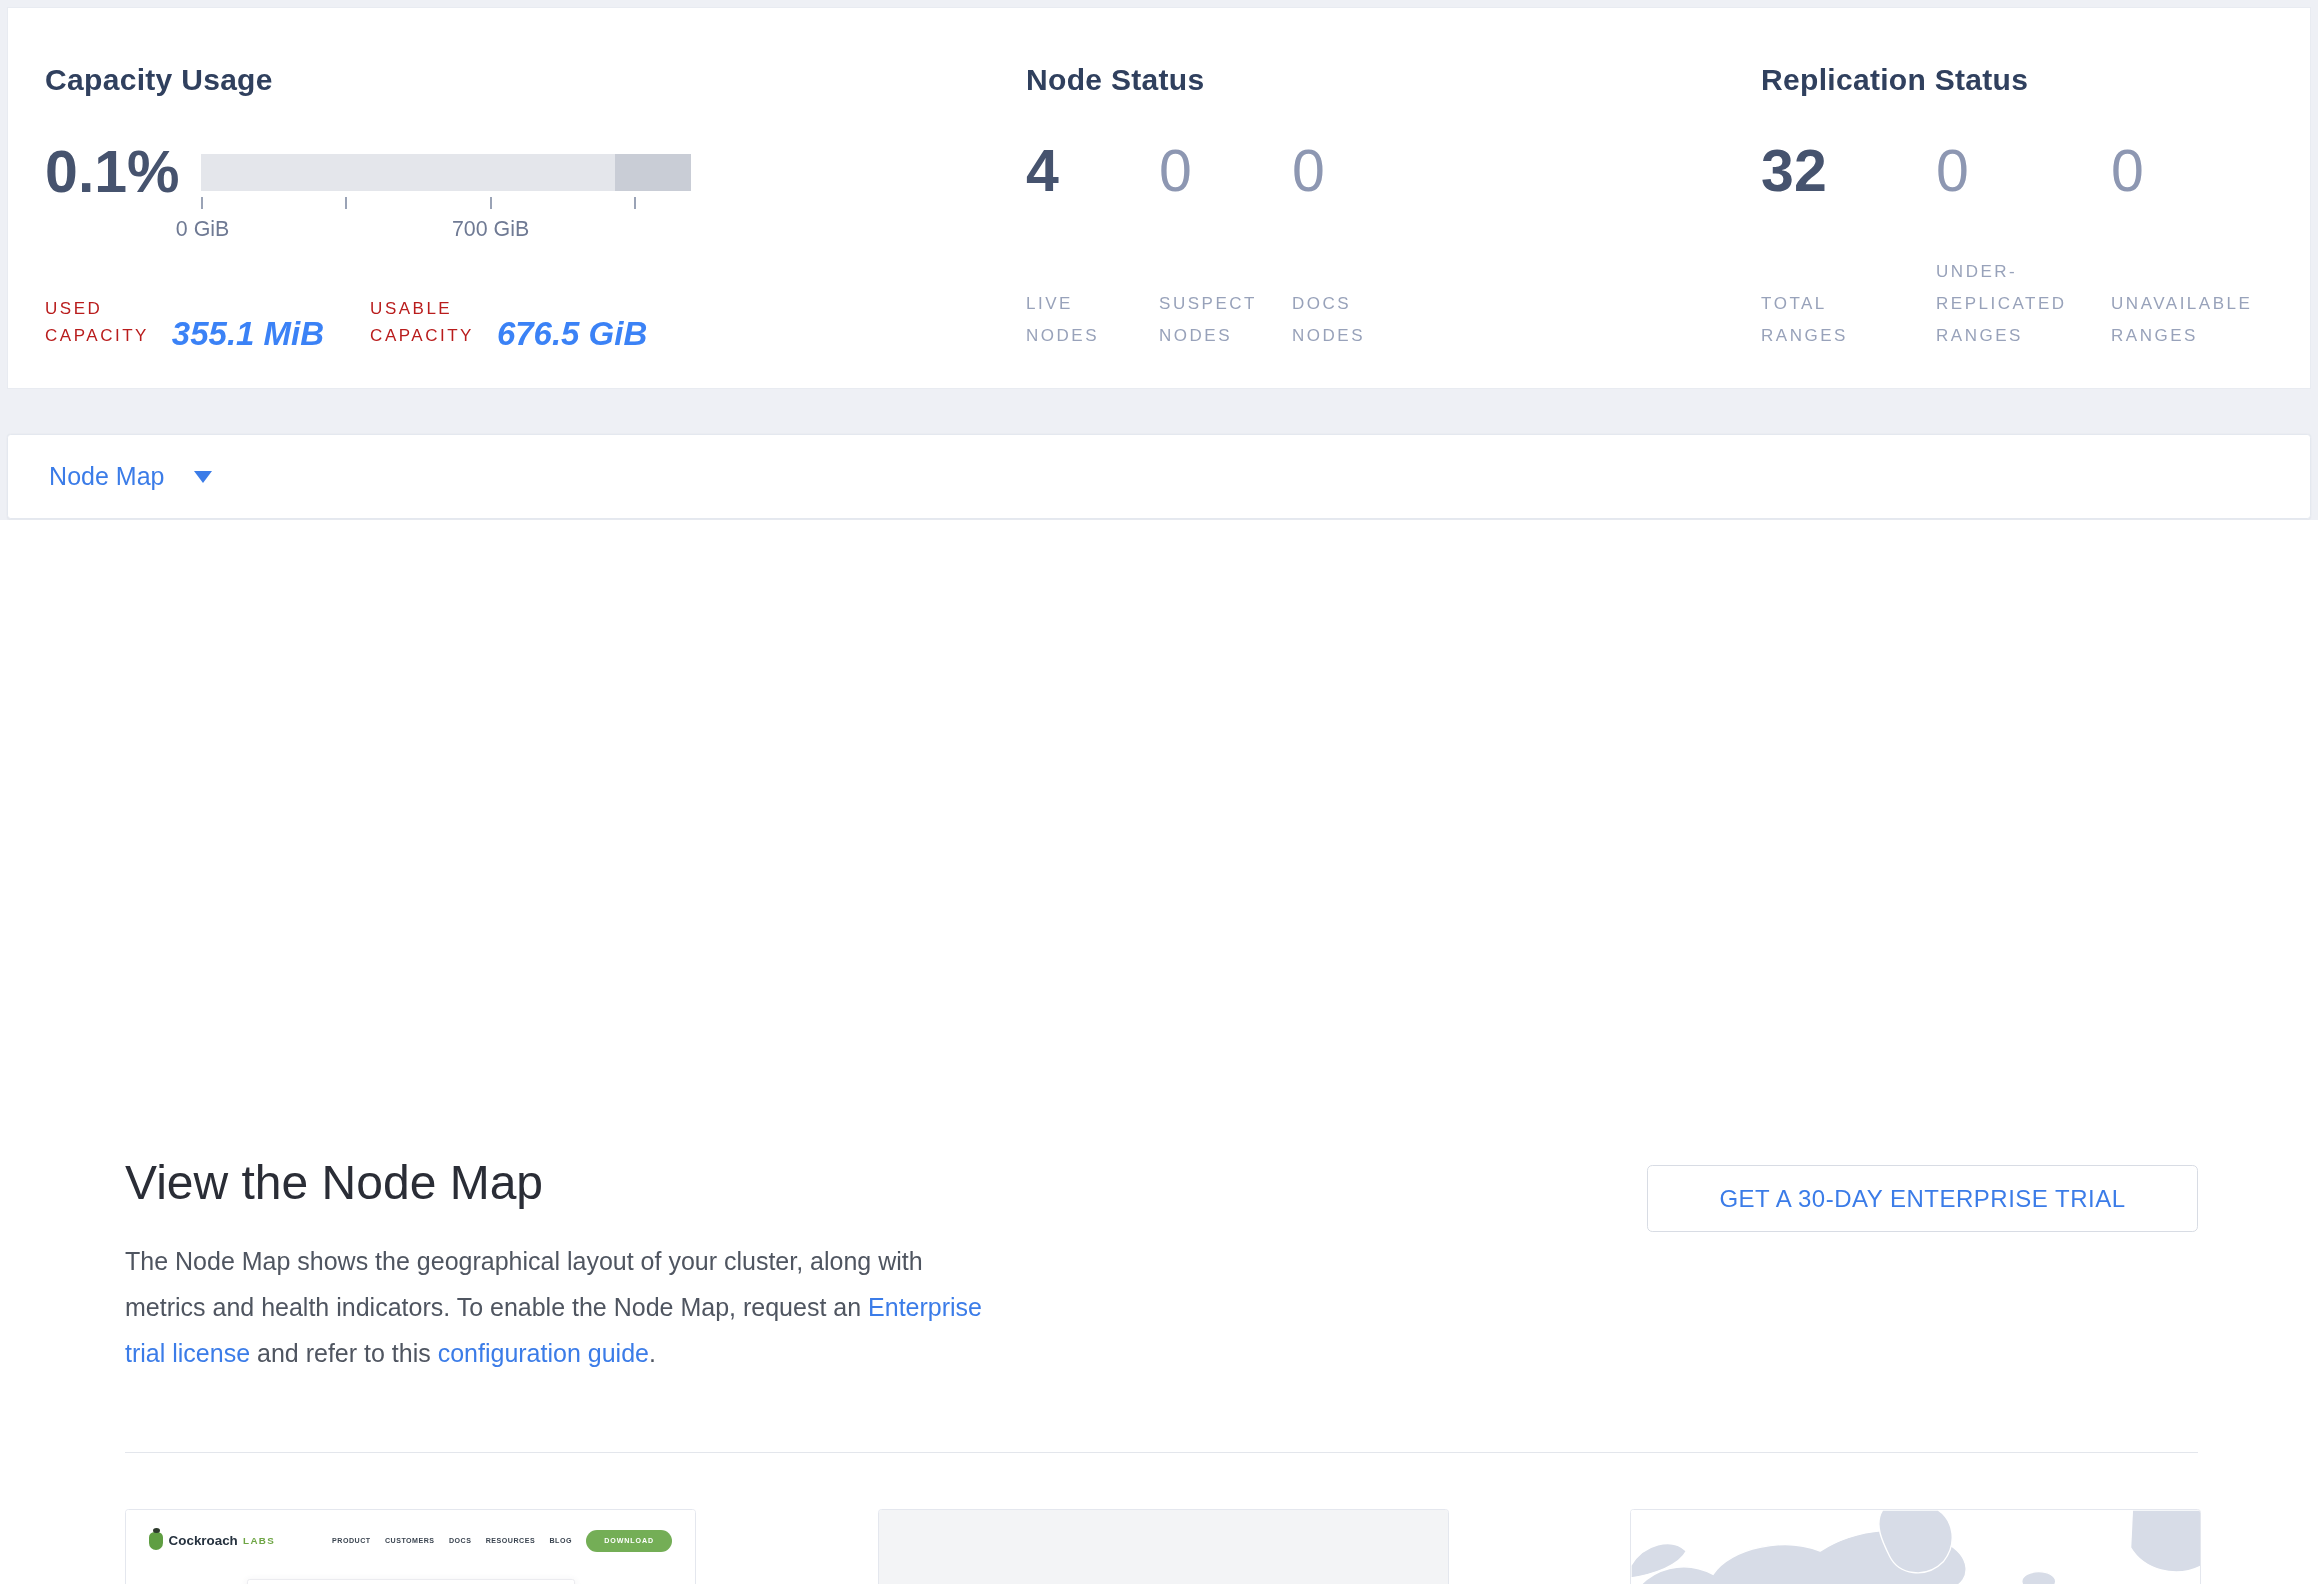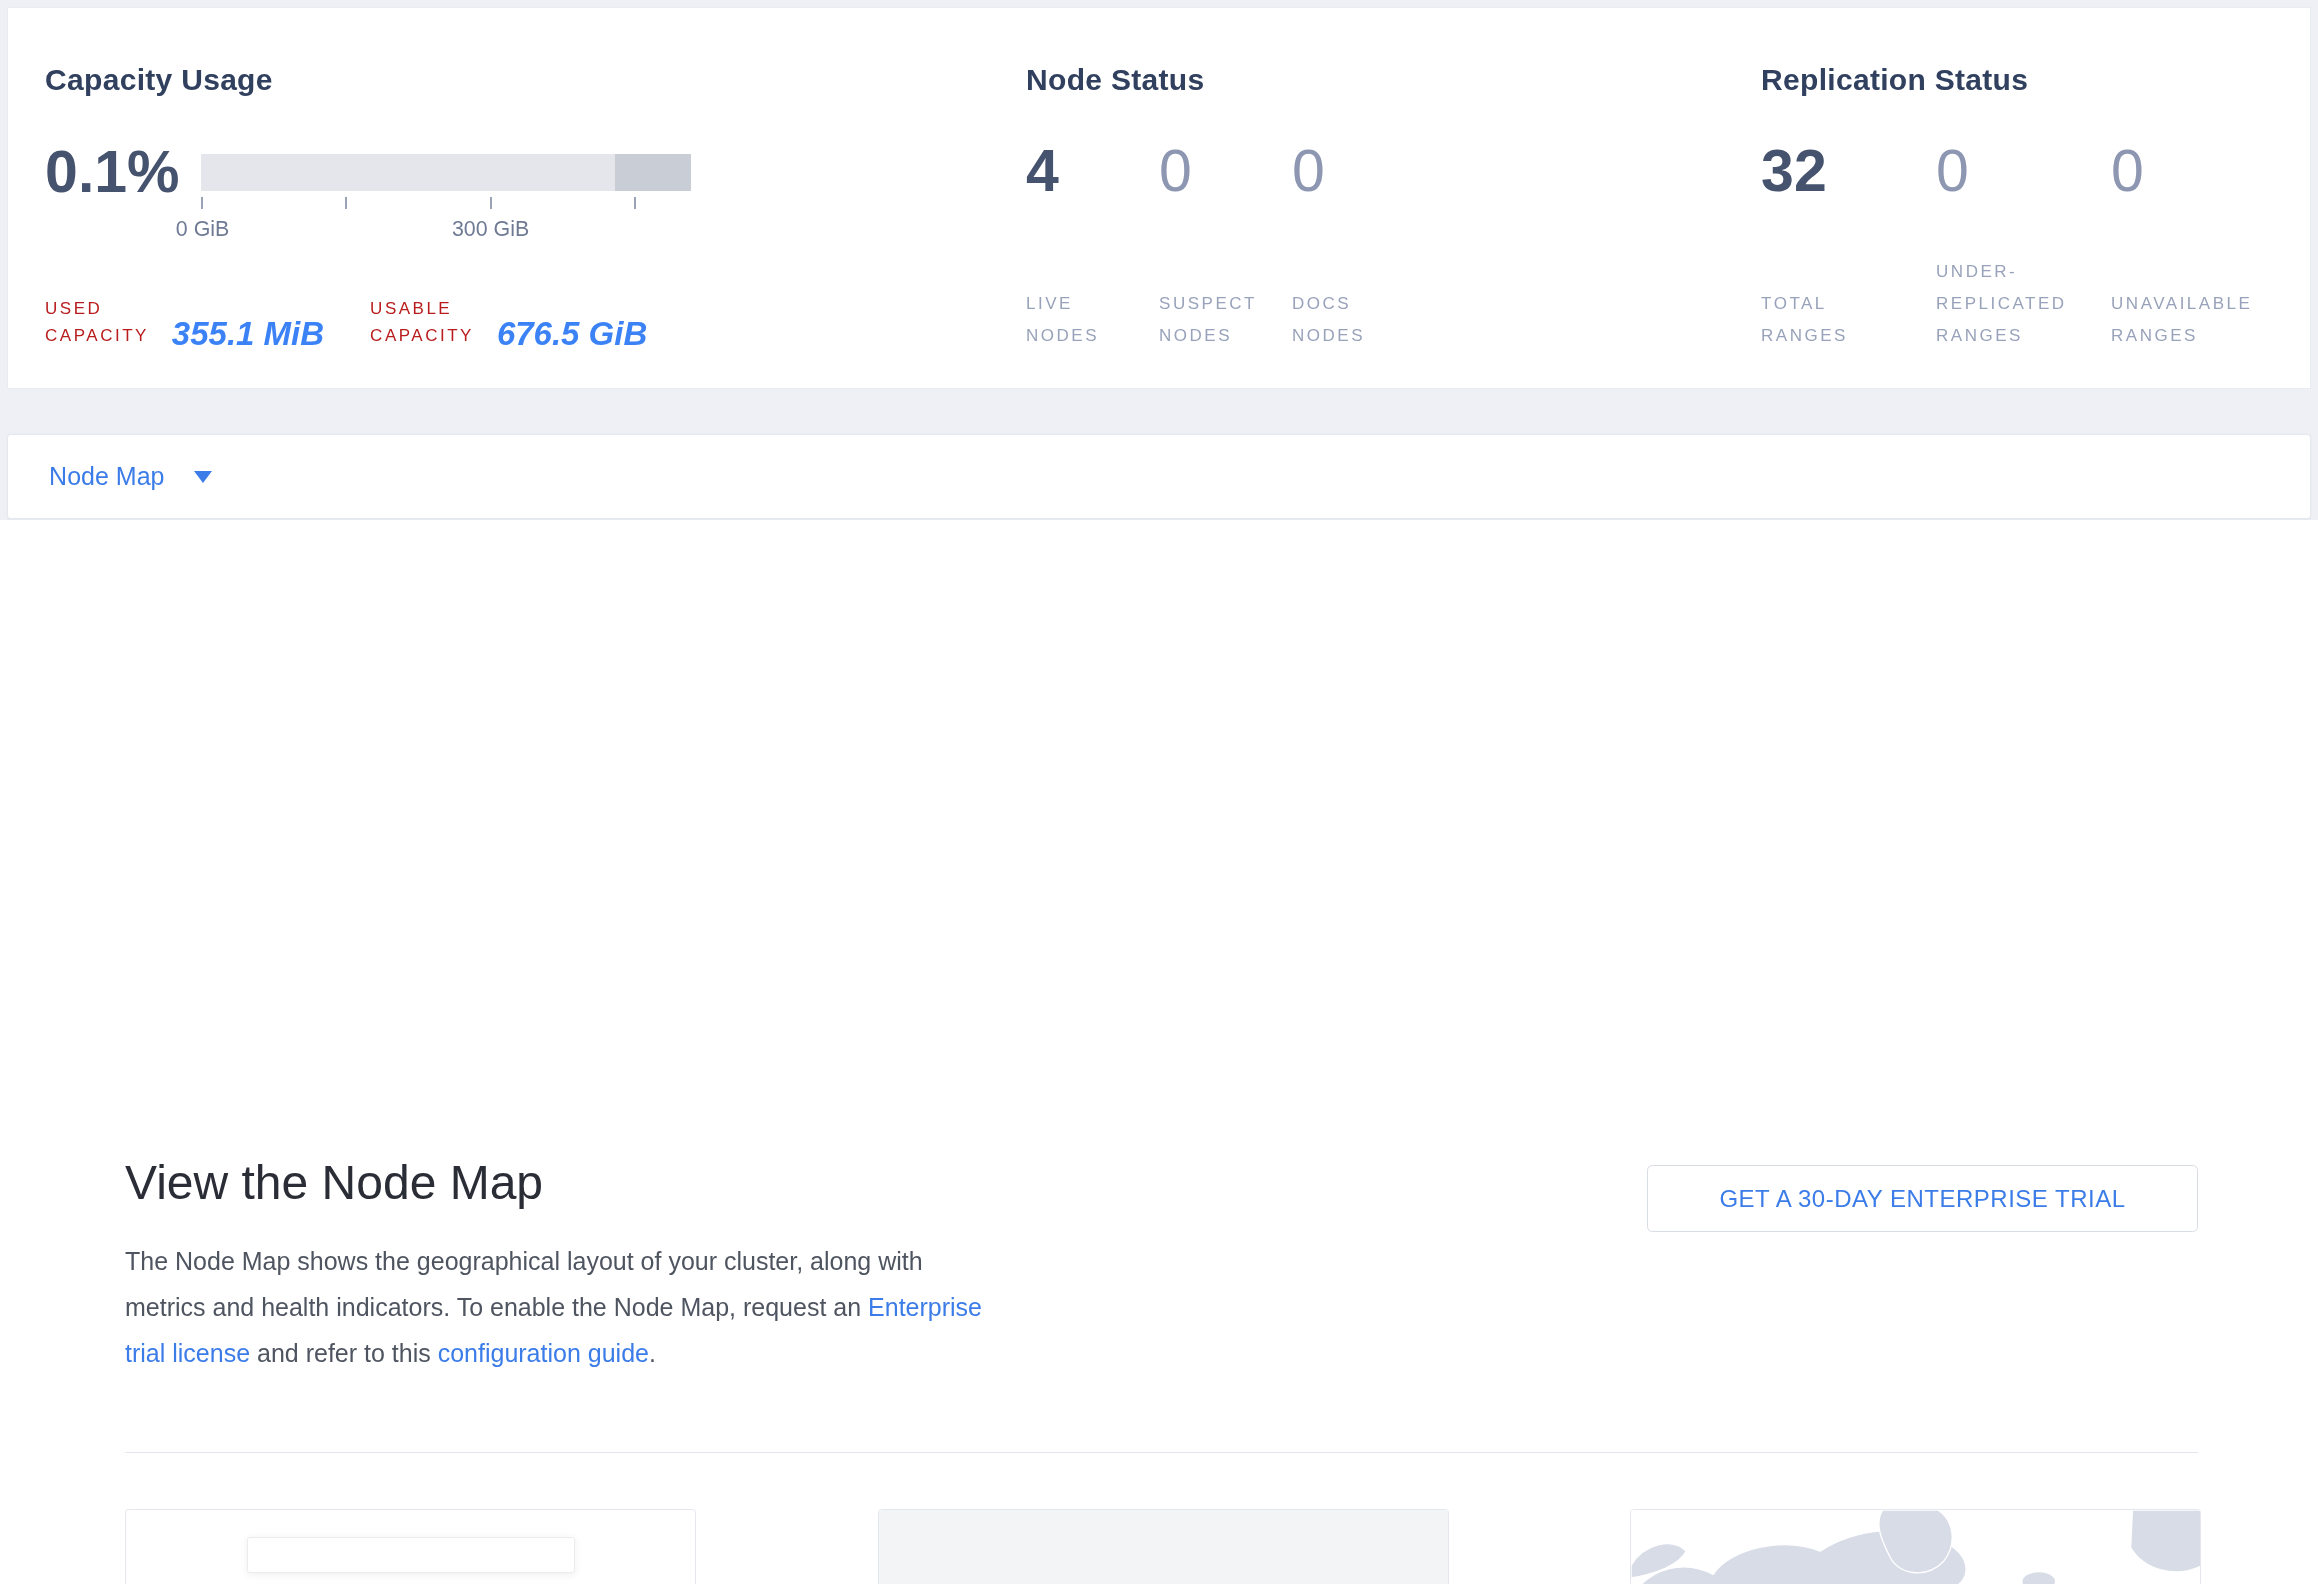--- a/index.html
+++ b/index.html
@@ -97,21 +97,21 @@
 
     <div class="bar-wrap">
       <div class="bar-dark"></div>
     </div>
     <div class="bar-scale">
       <span class="tick" style="left:0"></span>
       <span class="tick" style="left:144px"></span>
       <span class="tick" style="left:289px"></span>
       <span class="tick" style="left:433px"></span>
       <span class="tick-label" style="left:-70px">0 GiB</span>
-      <span class="tick-label" style="left:218px">300 GiB</span>
+      <span class="tick-label" style="left:218px">700 GiB</span>
     </div>
 
     <div class="metrics-row">
       <div class="metric">
         <div class="metric-label">
           <div>USED</div>
           <div>CAPACITY</div>
         </div>
         <div class="metric-value">355.1 MiB</div>
       </div>
@@ -181,20 +181,35 @@
 
     <p class="nm-desc"><span>The Node Map shows the geographical layout of your cluster, along with metrics and health indicators. To enable the Node Map, request an </span><a class="blue-link">Enterprise trial license</a><span> and refer to this </span><a class="blue-link">configuration guide</a><span>.</span></p>
 
     <button class="trial-btn">GET A 30-DAY ENTERPRISE TRIAL</button>
 
     <div class="divider"></div>
 
     <div class="step-card" id="card-1">
       <div class="card-media">
         <div class="mini-site">
+          <div class="mini-header">
+            <div class="mini-logo">
+              <span class="mini-bug"></span>
+              <span class="mini-brand1">Cockroach</span>
+              <span class="mini-brand2">LABS</span>
+            </div>
+            <div class="mini-nav">
+              <span class="mini-nav-item">PRODUCT</span>
+              <span class="mini-nav-item">CUSTOMERS</span>
+              <span class="mini-nav-item">DOCS</span>
+              <span class="mini-nav-item">RESOURCES</span>
+              <span class="mini-nav-item">BLOG</span>
+              <span class="mini-download">DOWNLOAD</span>
+            </div>
+          </div>
           <div class="mini-form">
             
             
             
             
             
           </div>
         </div>
       </div>
 

